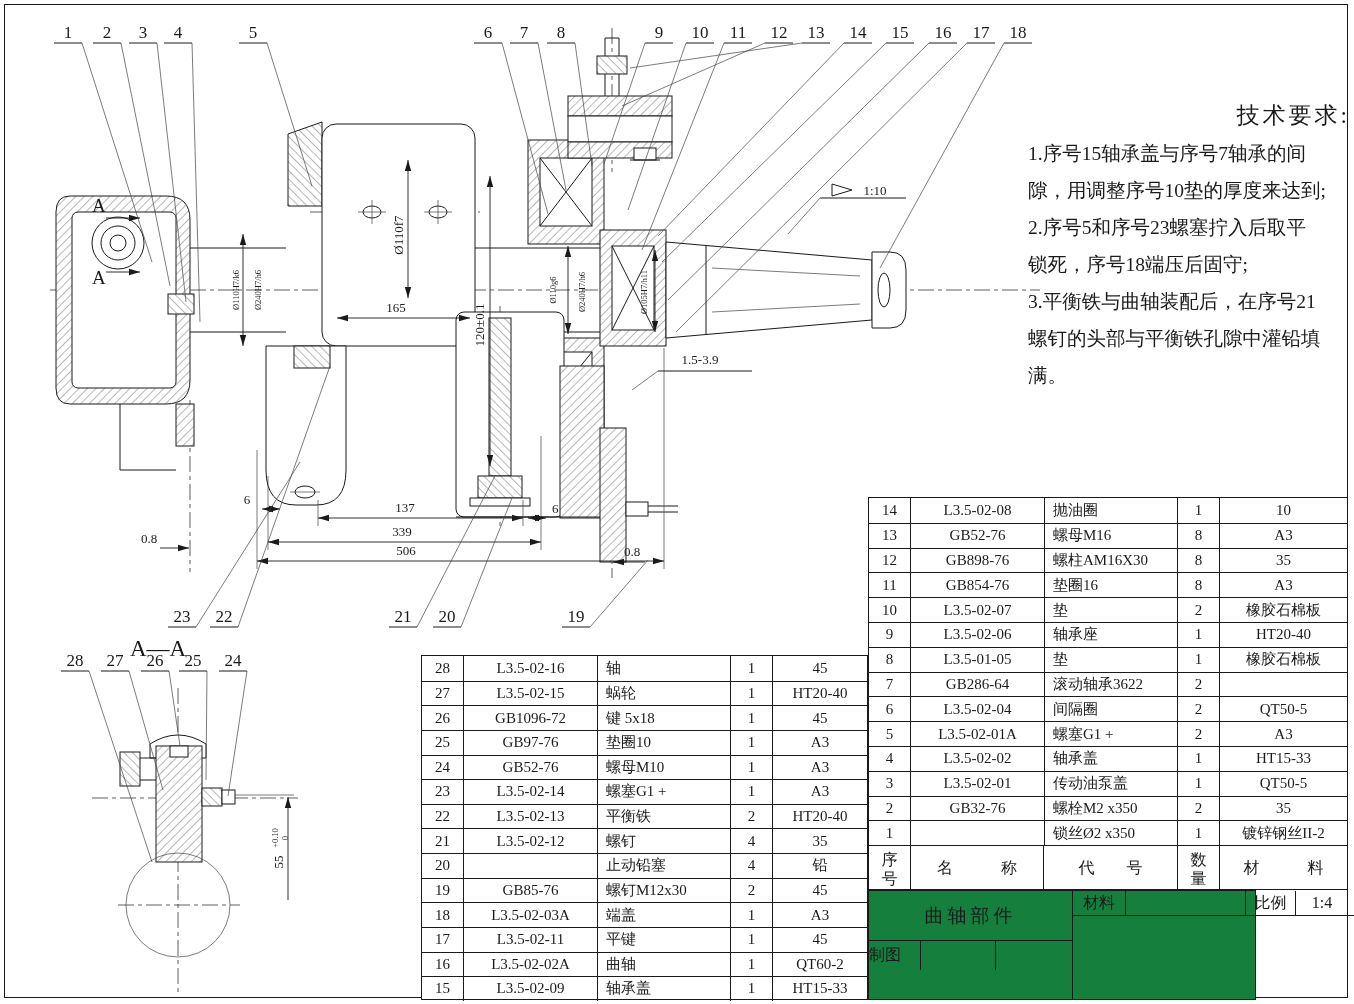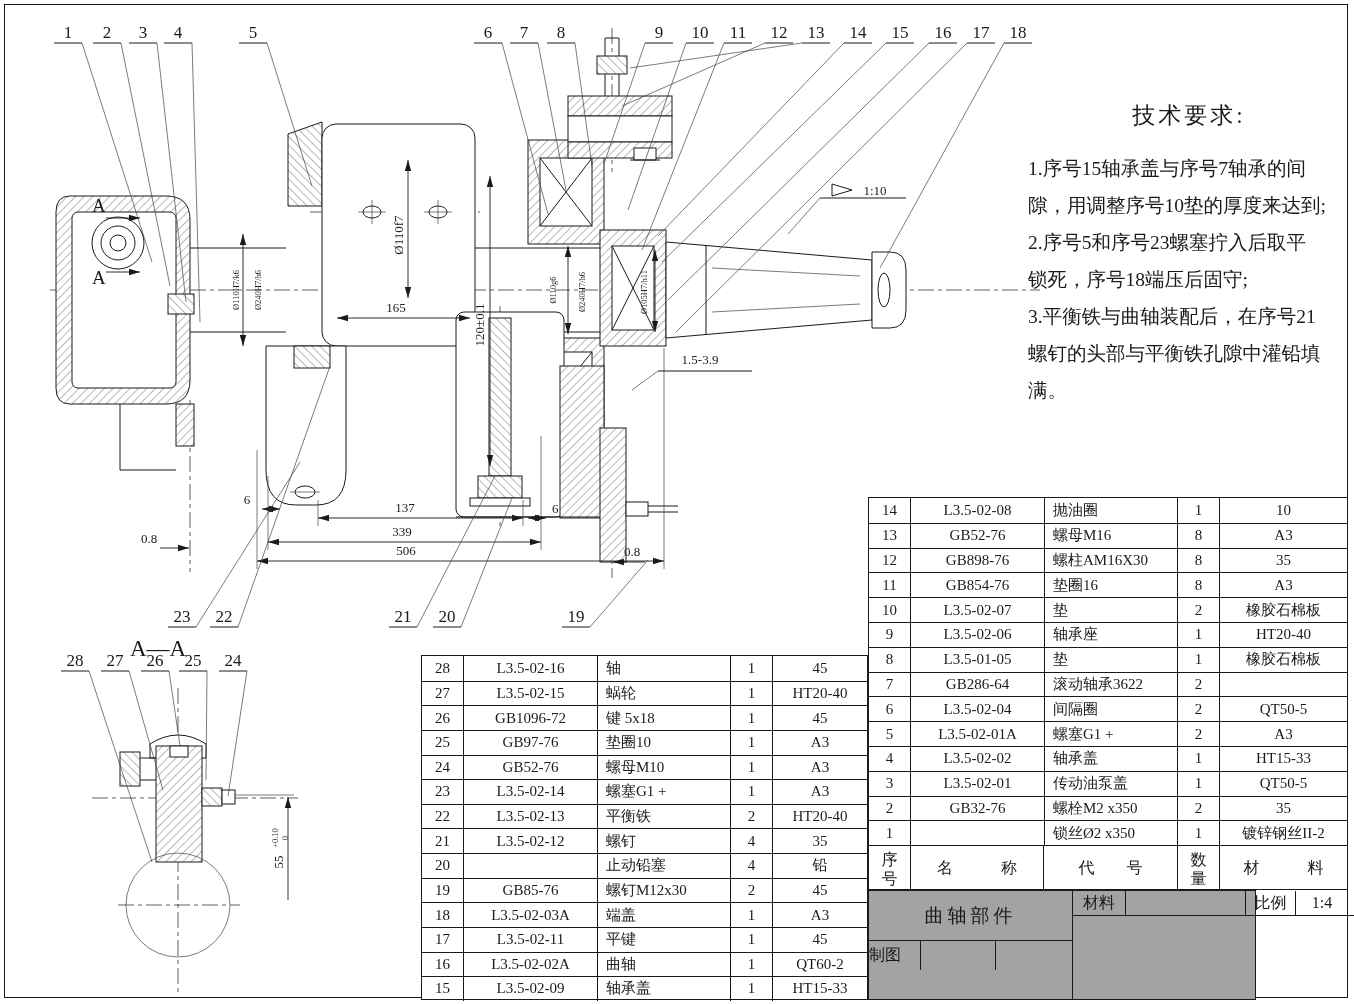--- a/index.html
+++ b/index.html
@@ -15,21 +15,21 @@
   .hA{fill:url(#hA);stroke:#1a1a1a;stroke-width:1}
   .hB{fill:url(#hB);stroke:#1a1a1a;stroke-width:1}
   .wf{fill:#fff;stroke:#1a1a1a;stroke-width:1}
   text.dim{font:13px "Liberation Serif",serif;fill:#1a1a1a}
   text.dimS{font:8.5px "Liberation Serif",serif;fill:#1a1a1a}
   text.bal{font:17px "Liberation Serif",serif;fill:#1a1a1a}
   text.secA{font:19px "Liberation Serif",serif;fill:#1a1a1a}
   text.big{font:23px "Liberation Serif",serif;fill:#1a1a1a}
   
   .tech{position:absolute;left:1028px;top:100px;width:322px}
-  .tech-title{font-size:23px;text-align:center;letter-spacing:3px;margin-bottom:19px}
+  .tech-title{font-size:23px;text-align:right;letter-spacing:3px;margin-bottom:4px}
   .tech-line{font-size:19.5px;line-height:37px;white-space:nowrap}
   
   .bom{position:absolute;background:#fff;border:1.6px solid #1a1a1a;box-sizing:border-box}
   .trow{display:flex}
   .trow + .trow .tcell{border-top:1px solid #1a1a1a}
   .tcell{border-right:1px solid #1a1a1a;box-sizing:border-box;display:flex;align-items:center;
          font-size:15px;overflow:hidden;white-space:nowrap}
   .tcell:last-child{border-right:none}
   .w-no{width:42px;justify-content:center}
   .w-code{width:134px;justify-content:center}
@@ -38,21 +38,21 @@
   .w-mat{width:94px;justify-content:center}
   .w-mat2{width:127px;justify-content:center}
   .bom-left .trow{height:24.64px}
   .bom-right-rows .trow{height:24.8px}
   .bom-head{display:flex;height:45px;border-top:1px solid #1a1a1a}
   .bom-head .hcell{border-right:1px solid #1a1a1a;box-sizing:border-box;display:flex;align-items:center;justify-content:center;font-size:16px}
   .bom-head .hcell:last-child{border-right:none}
   .two-line{white-space:pre-line;text-align:center;line-height:19px}
   
   .tb{position:absolute;left:868px;top:890px;width:388px;height:110px;border:1.6px solid #1a1a1a;
-      box-sizing:border-box;display:flex;background:#a3a3a3}
+      box-sizing:border-box;display:flex;background:#15803d}
   .tb-left{width:204px;border-right:1px solid #1a1a1a;box-sizing:border-box;display:flex;flex-direction:column}
   .tb-title{height:50px;display:flex;align-items:center;justify-content:center;font-size:19px;letter-spacing:4px;border-bottom:1px solid #1a1a1a;box-sizing:border-box}
   .tb-srow{height:29px;display:flex;border-bottom:1px solid #1a1a1a;box-sizing:border-box}
   .tb-srow:last-child{border-bottom:none}
   .tb-srow .c{border-right:1px solid #1a1a1a;box-sizing:border-box;display:flex;align-items:center;font-size:16px}
   .tb-srow .c:last-child{border-right:none}
   .tb-right{width:276px;display:flex;}
   .tb-rrow{height:25px;display:flex;border-bottom:1px solid #1a1a1a;box-sizing:border-box}
   .tb-rrow .c{border-right:1px solid #1a1a1a;box-sizing:border-box;display:flex;align-items:center;justify-content:center;font-size:16px}
   .tb-rrow .c:last-child{border-right:none}

